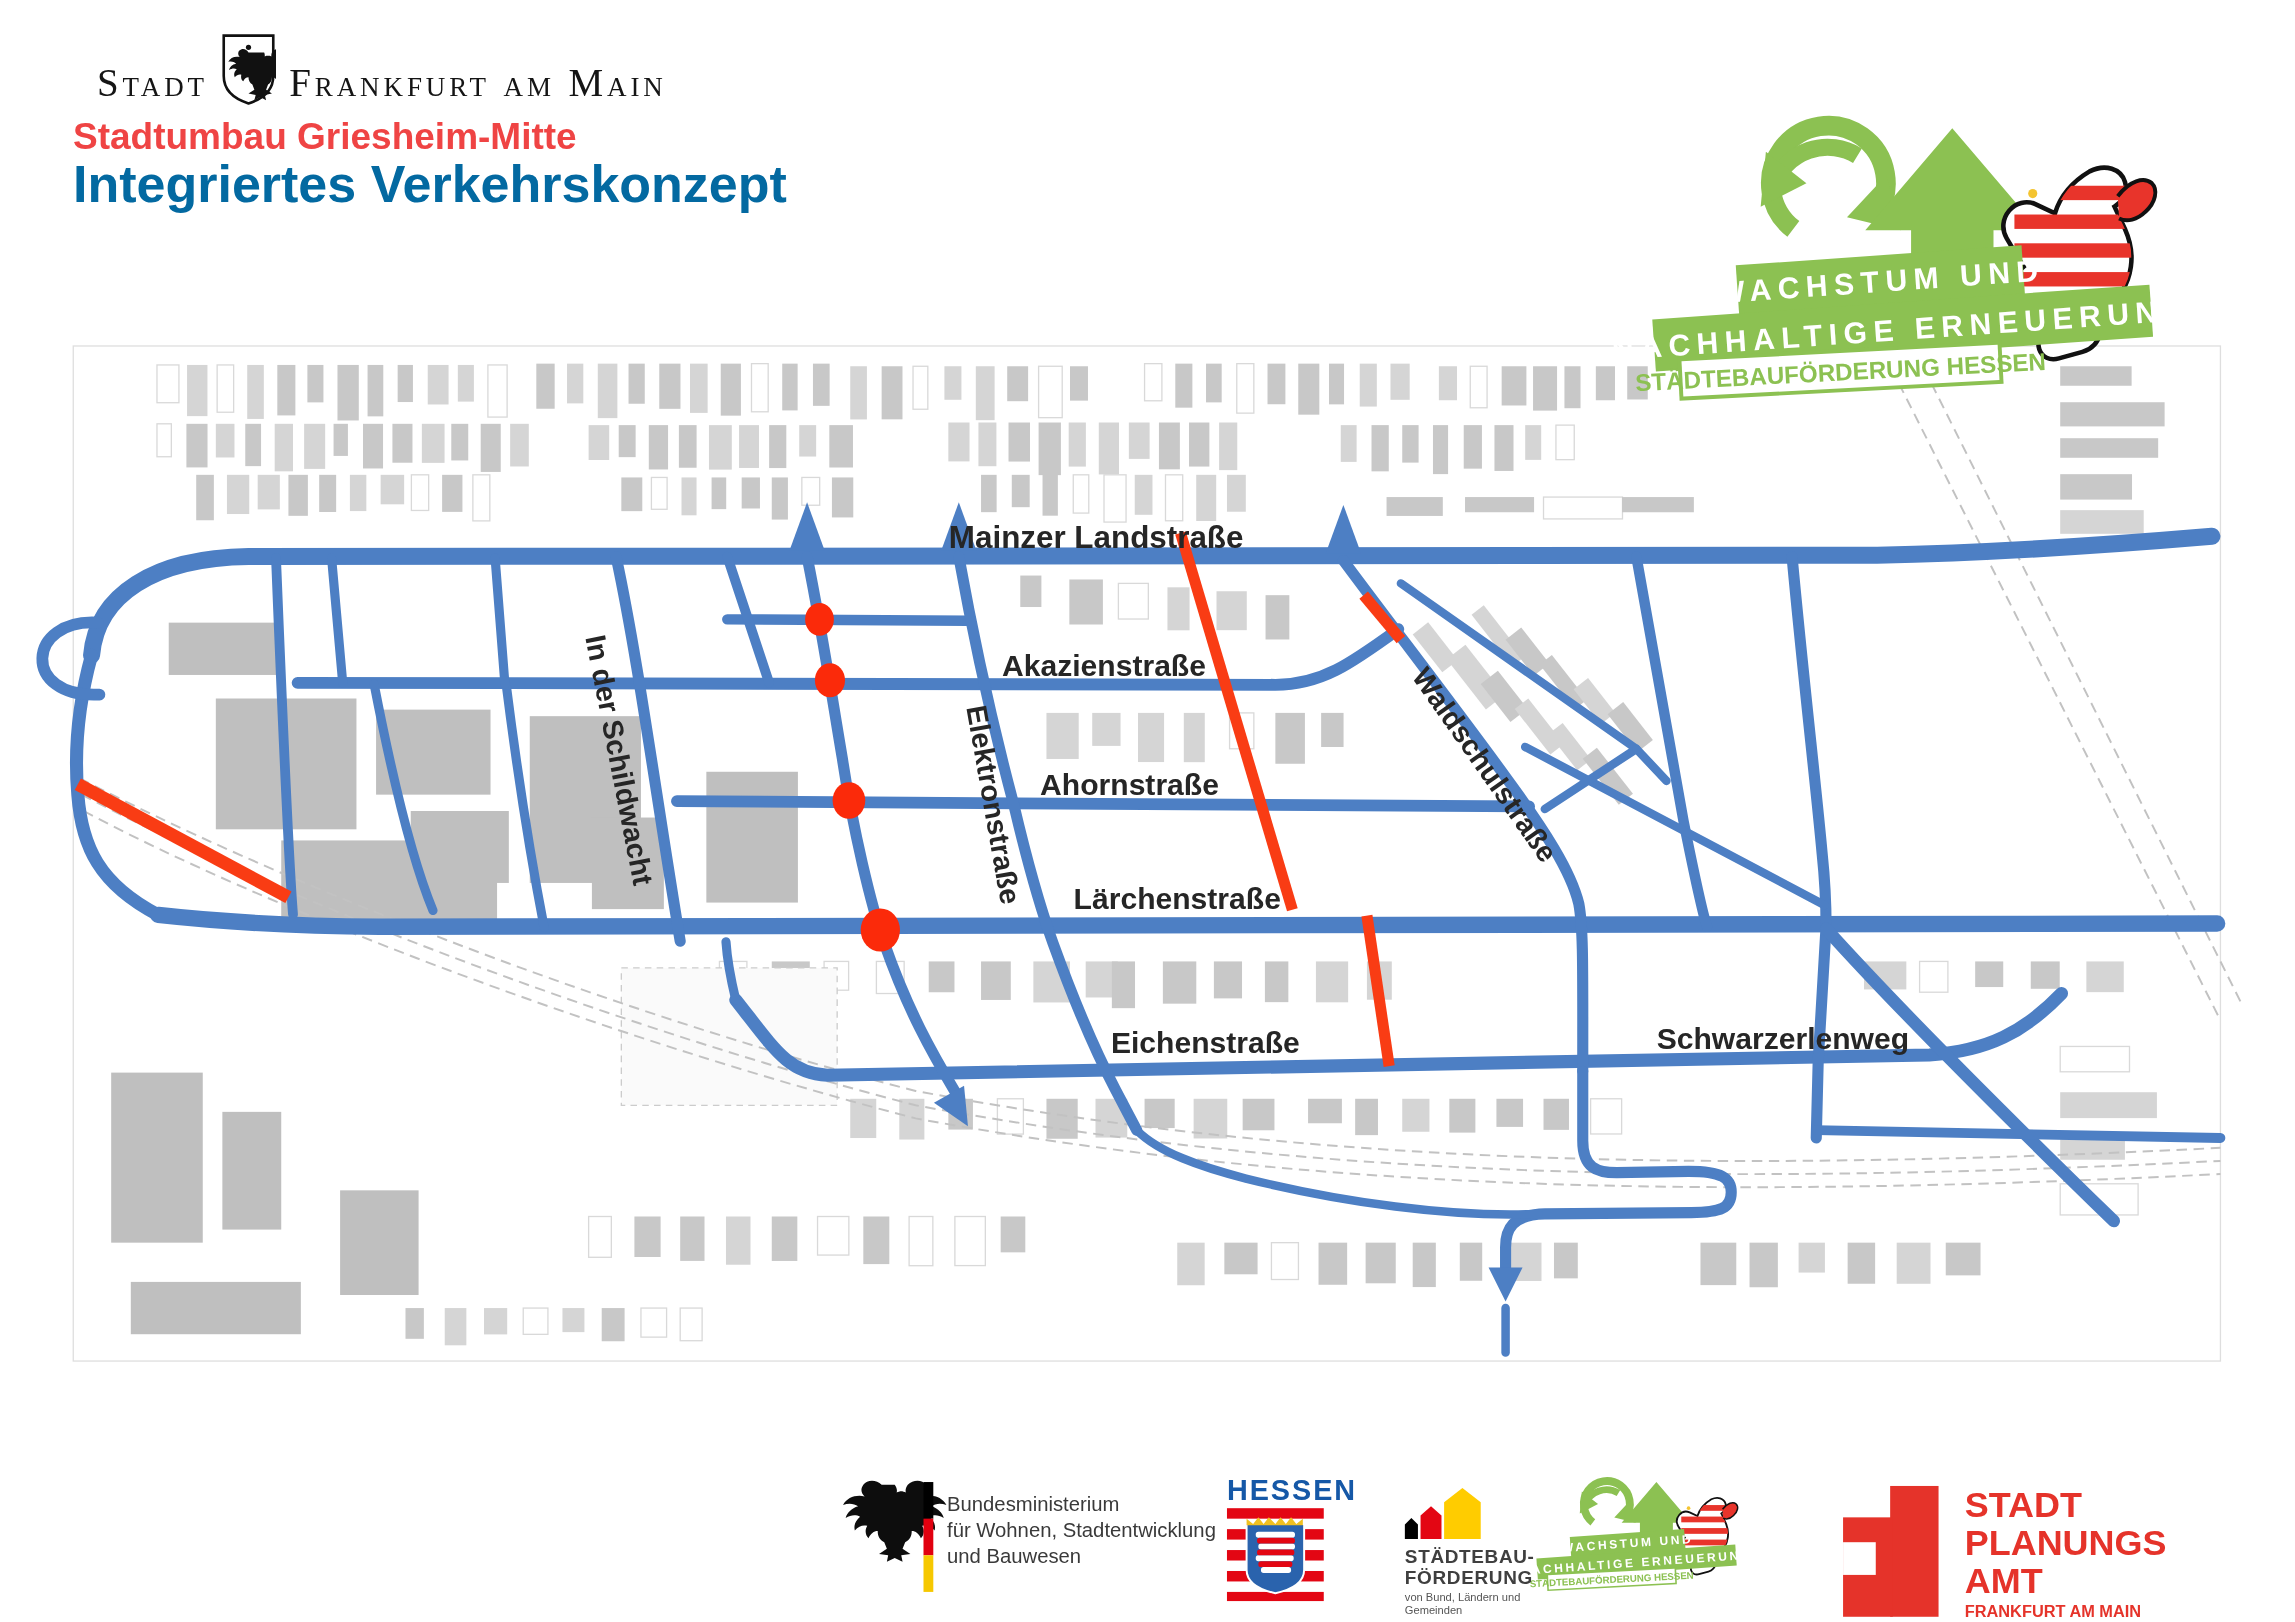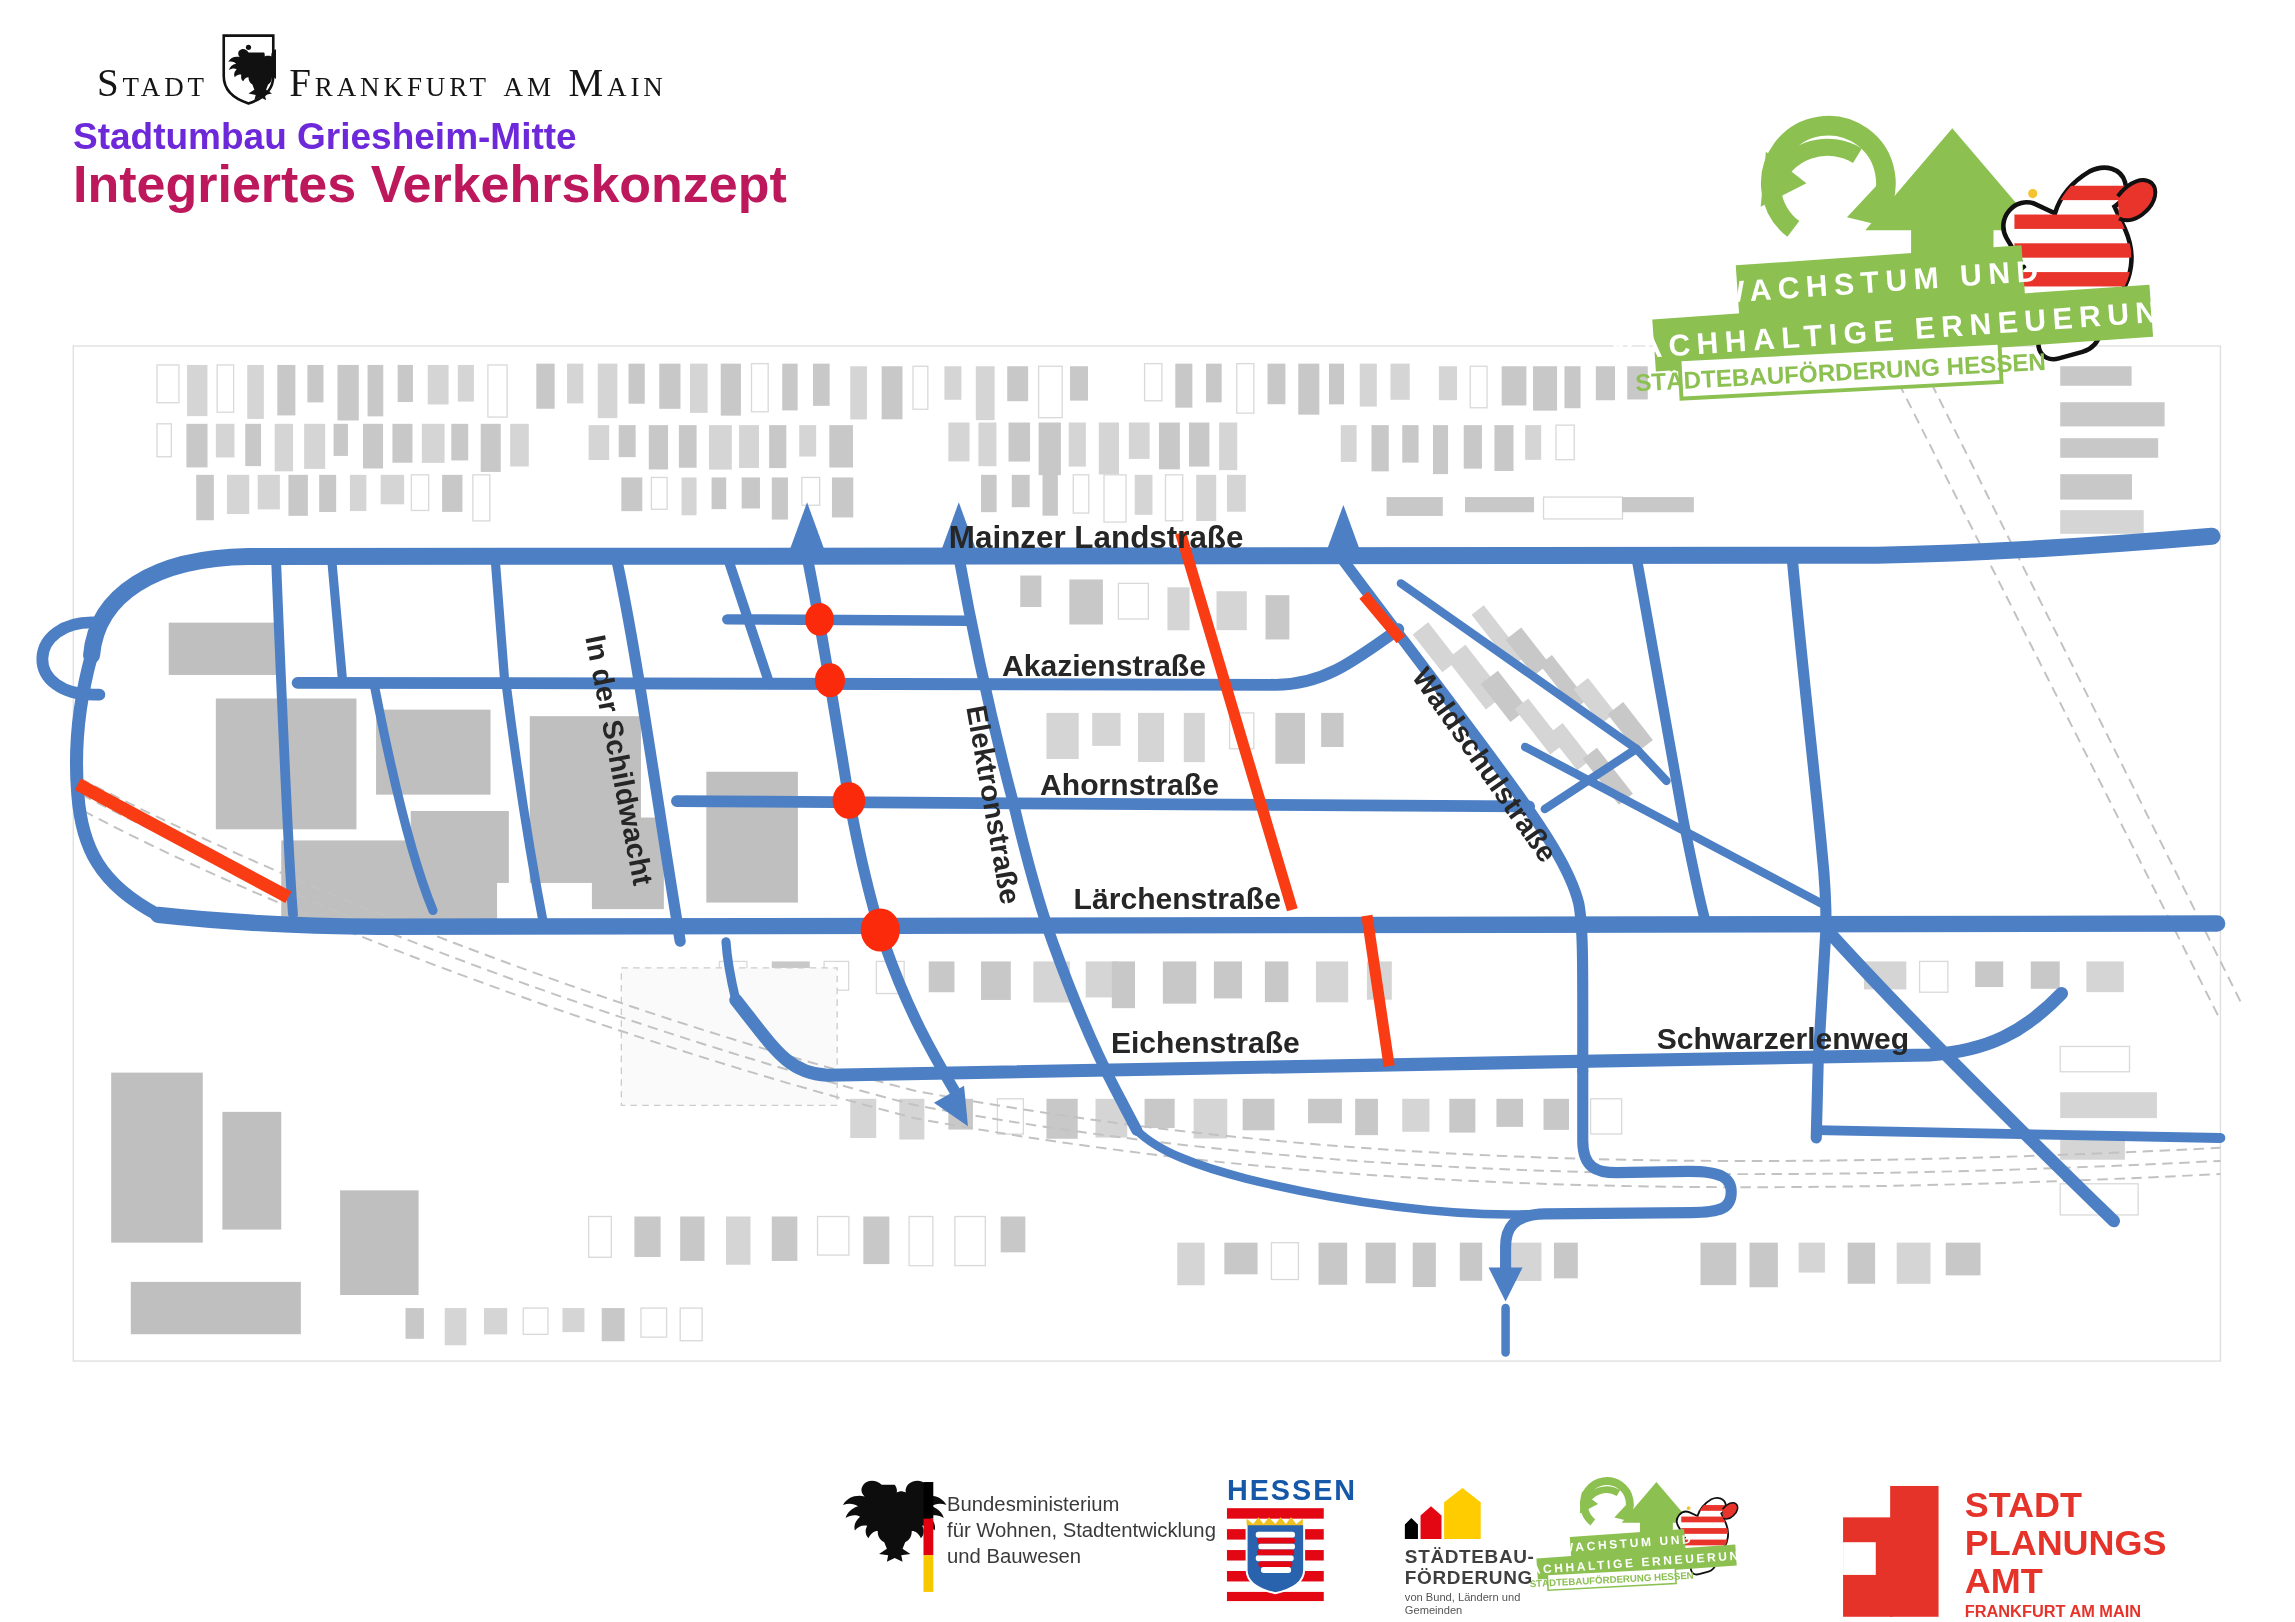--- a/index.html
+++ b/index.html
@@ -4,22 +4,22 @@
 <style>
   html,body{margin:0;padding:0;background:#ffffff;}
   body{width:2295px;height:1622px;position:relative;overflow:hidden;
        font-family:"Liberation Sans",sans-serif;color:#111;}
   #scene{position:absolute;left:0;top:0;width:2295px;height:1622px;}
   .brand{position:absolute;left:97px;top:33px;display:flex;align-items:flex-end;gap:10.5px;}
   .brand-word{font-family:"Liberation Serif",serif;font-variant:small-caps;
               font-size:39px;letter-spacing:3.9px;color:#151515;line-height:1;}
   .brand-shield{width:55px;height:73px;margin:0 2.6px -3.9px 2.6px;}
   .titles{position:absolute;left:73px;top:116px;}
-  .t-sub{font-size:37px;font-weight:700;line-height:1.12;margin:0;color:#6d28d9;}
-  .t-main{font-size:52px;font-weight:700;line-height:1.05;margin:0;color:#be185d;}
+  .t-sub{font-size:37px;font-weight:700;line-height:1.12;margin:0;color:#ef4444;}
+  .t-main{font-size:52px;font-weight:700;line-height:1.05;margin:0;color:#0369a1;}
   .t-gap{height:54px;}
   text{font-family:"Liberation Sans",sans-serif;}
   .street-label{font-weight:700;fill:#262626;}
   .logo-banner-text{font-weight:700;fill:#ffffff;letter-spacing:10px;}
   .footer-text{fill:#3a3a3a;}
 </style>
 </head>
 <body>
 
 <svg id="scene" viewBox="0 0 3509 2480" xmlns="http://www.w3.org/2000/svg">

